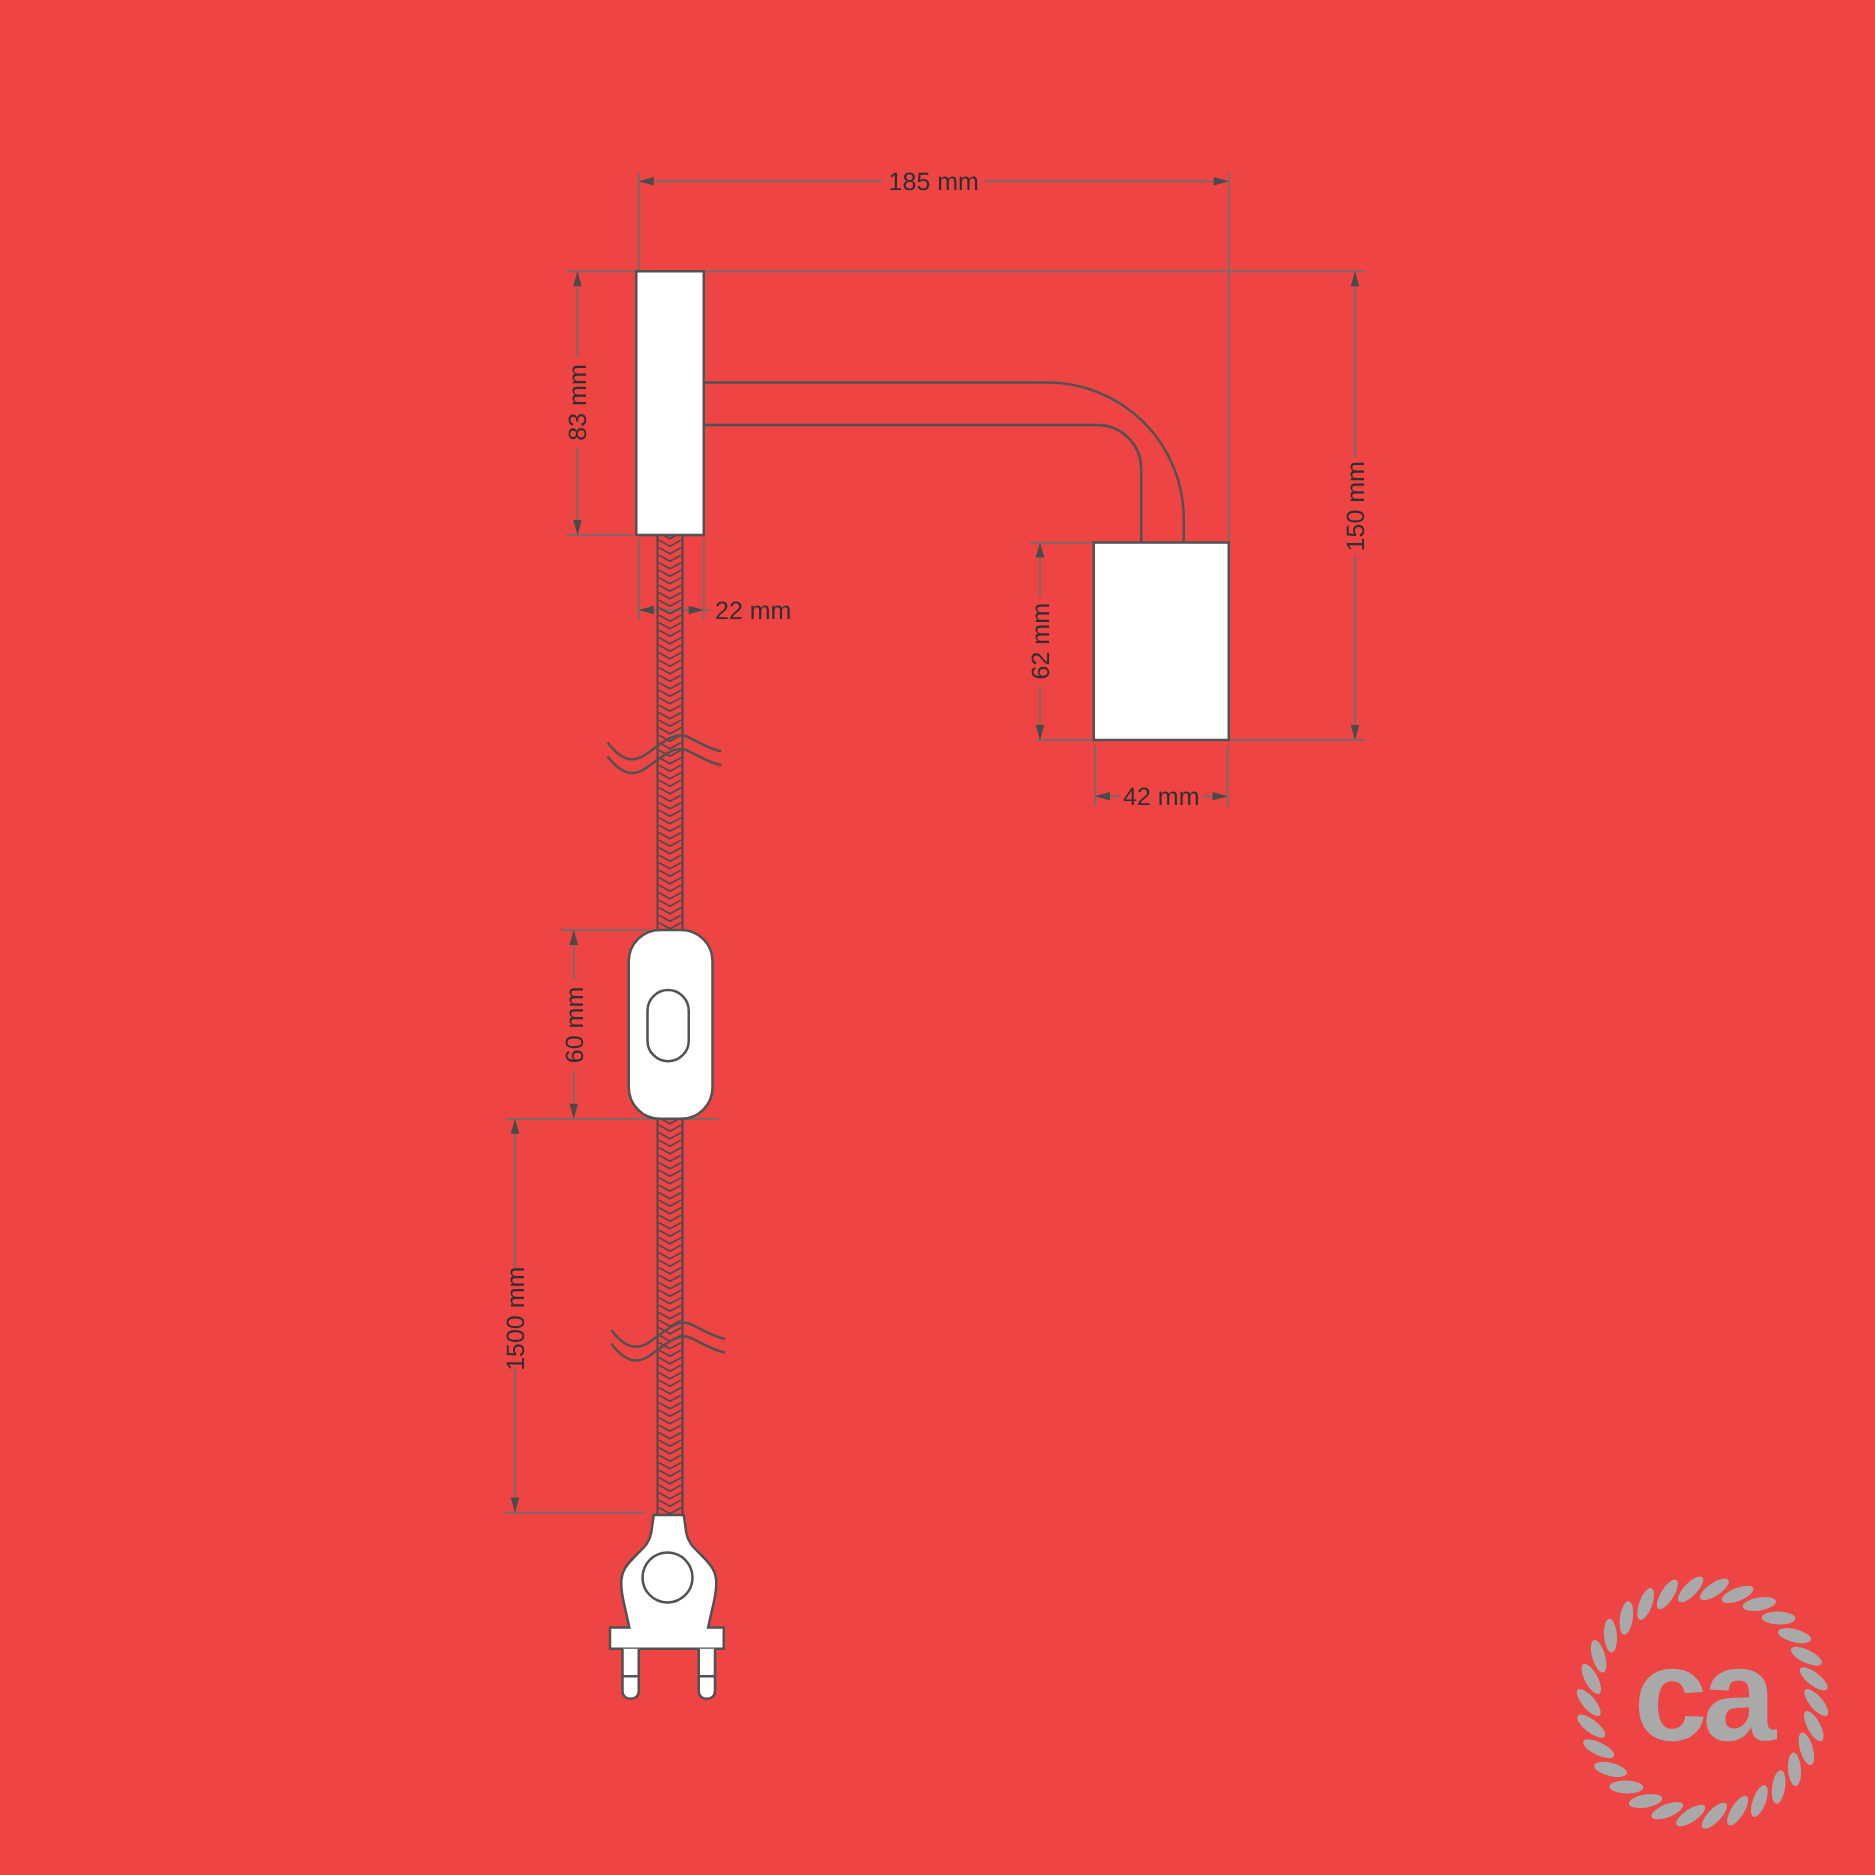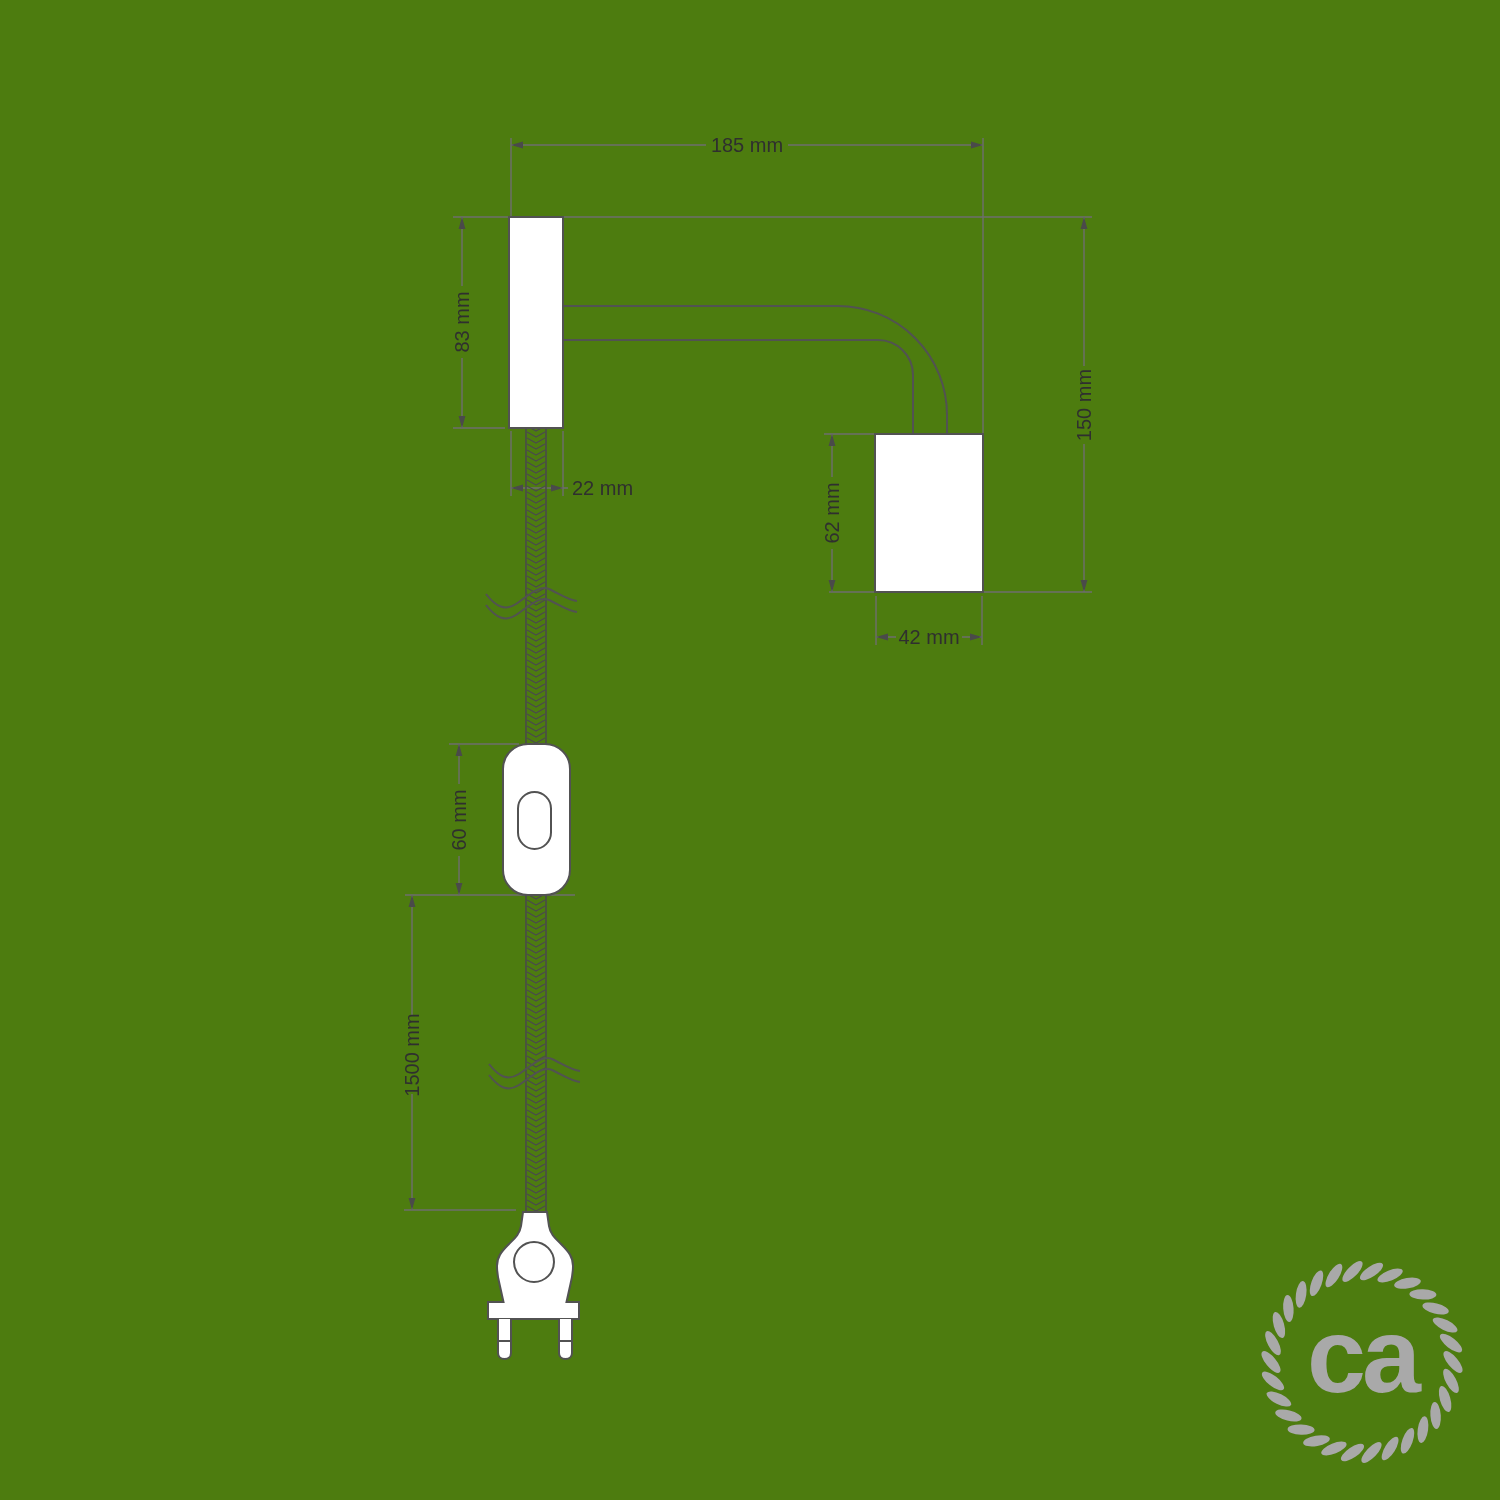--- a/index.html
+++ b/index.html
@@ -4,21 +4,21 @@
 <style>
   html, body {
     margin: 0;
     padding: 0;
     background: #ffffff;
   }
   .canvas {
     position: relative;
     width: 1500px;
     height: 1500px;
-    background: #4d7c0f;
+    background: #ef4444;
     font-family: "Liberation Sans", "DejaVu Sans", sans-serif;
     overflow: hidden;
   }
   svg text {
     font-family: "Liberation Sans", "DejaVu Sans", sans-serif;
     font-size: 20px;
     fill: #2f2f2f;
   }
   svg text.logo-ca {
     font-size: 106px;

